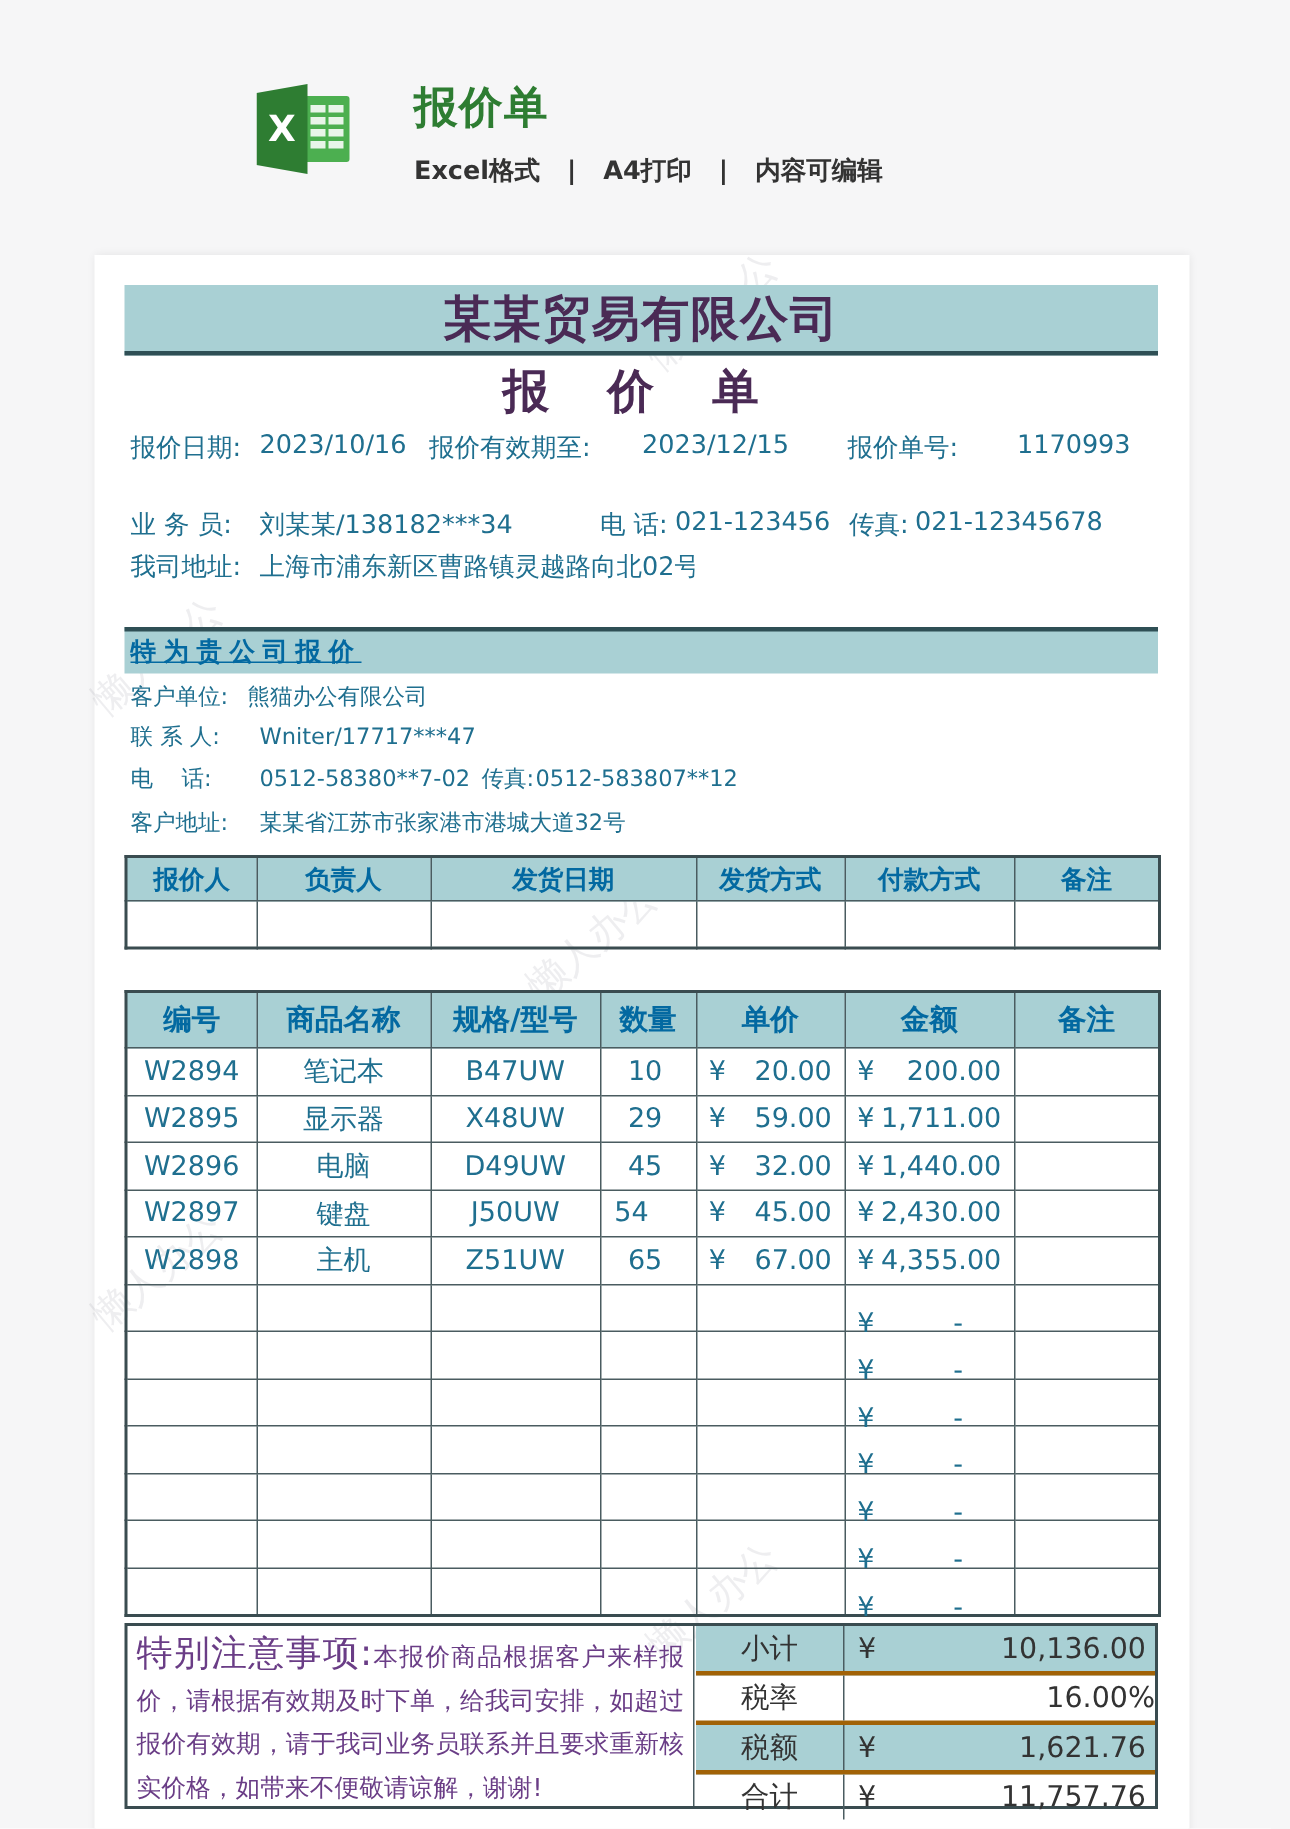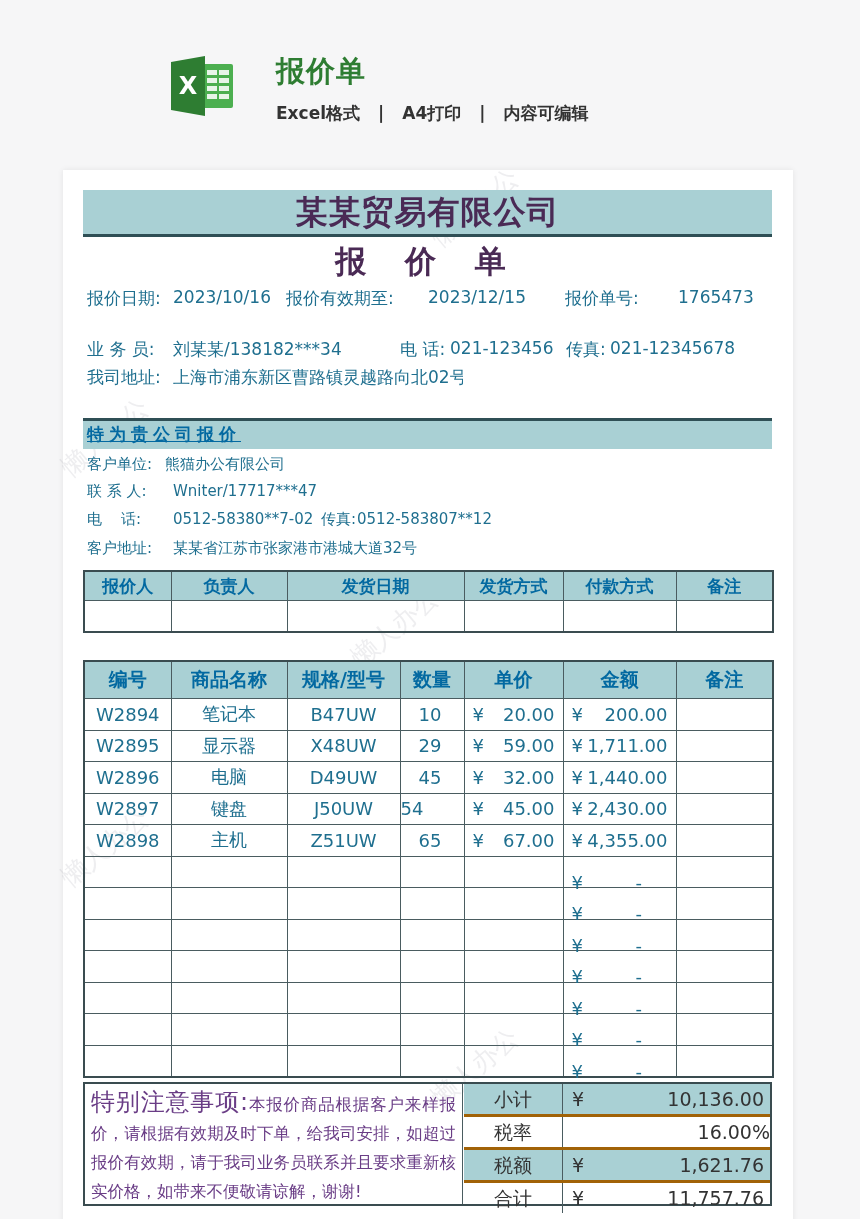--- a/index.html
+++ b/index.html
@@ -82,21 +82,21 @@
   <div class="sheet">
     <div class="company teal">某某贸易有限公司</div>
     <div class="doc-title">报 价 单</div>
 
     <div class="info" style="margin-top:6px;text-decoration:underline;">
       <span style="left:4px">报价日期:</span>
       <span style="left:90px">2023/10/16</span>
       <span style="left:203px">报价有效期至:</span>
       <span style="left:345px">2023/12/15</span>
       <span style="left:482px">报价单号:</span>
-      <span style="left:595px">1765473</span>
+      <span style="left:595px">1170993</span>
     </div>
 
     <div class="info" style="margin-top:27px;">
       <span style="left:4px">业 务 员:</span>
       <span style="left:90px">刘某某/138182***34</span>
       <span style="left:317px">电 话:</span>
       <span style="left:367px">021-123456</span>
       <span style="left:483px">传真:</span>
       <span style="left:527px">021-12345678</span>
     </div>
@@ -203,21 +203,21 @@
             <td>D49UW</td>
             <td style="text-align: right; padding-right: 22px;">45</td>
             <td class="money"><span class="yen">¥</span><span>32.00</span></td>
             <td class="money"><span class="yen">¥</span><span>1,440.00</span></td>
             <td></td>
           </tr>
           <tr>
             <td>W2897</td>
             <td>键盘</td>
             <td>J50UW</td>
-            <td style="text-align: left; padding-right: 22px; margin-top: 42px;">54</td>
+            <td style="text-align: center; padding-right: 22px; margin-top: 42px;">54</td>
             <td class="money"><span class="yen">¥</span><span>45.00</span></td>
             <td class="money"><span class="yen">¥</span><span>2,430.00</span></td>
             <td></td>
           </tr>
           <tr>
             <td>W2898</td>
             <td>主机</td>
             <td>Z51UW</td>
             <td style="text-align: right; padding-right: 22px;">65</td>
             <td class="money"><span class="yen">¥</span><span>67.00</span></td>

